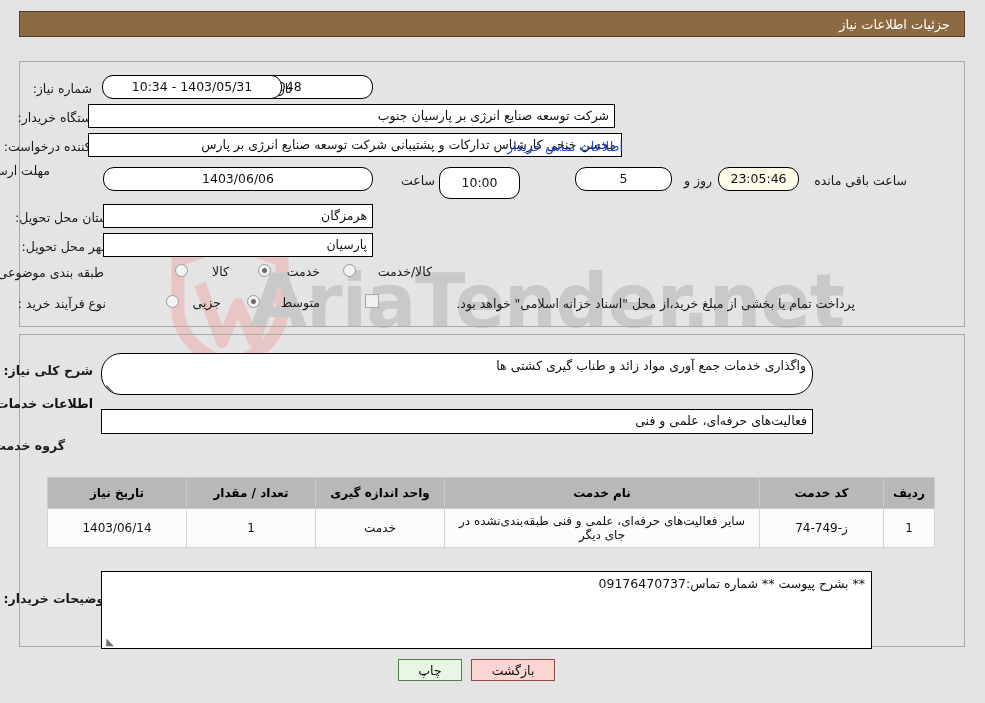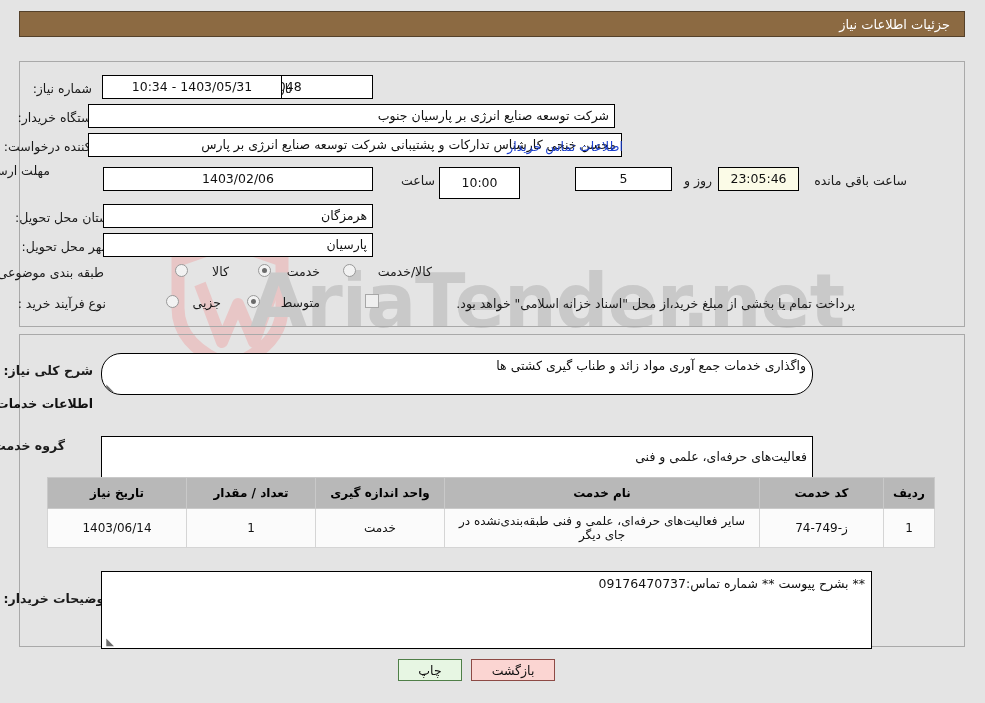--- a/index.html
+++ b/index.html
@@ -92,21 +92,21 @@
     box-sizing: border-box;
     font-size: 12.5px;
     color: #111111;
     line-height: 1;
     display: flex;
     align-items: center;
     z-index: 3;
     overflow: hidden;
     white-space: nowrap;
   }
-  .fld.center { justify-content: center; }
+  .fld.center { justify-content: center; border-radius: 11px; }
   .fld.right  { justify-content: flex-start; padding-right: 5px; }
   .fld.ivory  { background: #fbfbe7; }
 
   .linkish {
     position: absolute;
     font-size: 12.5px;
     color: #1b3fd0;
     white-space: nowrap;
     z-index: 4;
     cursor: pointer;
@@ -246,21 +246,21 @@
   <div class="fld center" style="right:703px; top:75px; width:180px; height:24px;">1403/05/31 - 10:34</div>
 
   <div class="lbl" style="right:869px; top:110px;">نام دستگاه خریدار:</div>
   <div class="fld right" style="right:370px; top:104px; width:527px; height:24px;">شرکت توسعه صنایع انرژی بر پارسیان جنوب</div>
 
   <div class="lbl" style="right:866px; top:139px;">ایجاد کننده درخواست:</div>
   <div class="fld right" style="right:363px; top:133px; width:534px; height:24px;">محسن خنجی کارشناس تدارکات و پشتیبانی شرکت توسعه صنایع انرژی بر پارس</div>
   <div class="linkish" style="right:362px; top:139px;">اطلاعات تماس خریدار</div>
 
   <div class="lbl" style="right:935px; top:163px; width:120px;">مهلت ارسال پاسخ: تا تاریخ:</div>
-  <div class="fld center" style="right:612px; top:167px; width:270px; height:24px;">1403/02/06</div>
+  <div class="fld center" style="right:612px; top:167px; width:270px; height:24px;">1403/06/06</div>
   <div class="lbl" style="right:550px; top:173px;">ساعت</div>
   <div class="fld center" style="right:465px; top:167px; width:81px; height:32px;">10:00</div>
   <div class="fld center" style="right:313px; top:167px; width:97px; height:24px;">5</div>
   <div class="lbl" style="right:273px; top:173px;">روز و</div>
   <div class="fld center ivory" style="right:186px; top:167px; width:81px; height:24px;">23:05:46</div>
   <div class="lbl" style="right:78px; top:173px;">ساعت باقی مانده</div>
 
   <div class="lbl" style="right:872px; top:210px;">استان محل تحویل:</div>
   <div class="fld right" style="right:612px; top:204px; width:270px; height:24px;">هرمزگان</div>
 
@@ -293,21 +293,21 @@
 
   <div class="lbl lbl-b" style="right:892px; top:363px;">شرح کلی نیاز:</div>
   <div class="ta" style="right:172px; top:353px; width:712px; height:42px;border-radius:20px;">
     <div>واگذاری خدمات جمع آوری مواد زائد و طناب گیری کشتی ها</div>
     <span class="grip">◣</span>
   </div>
 
   <div class="section-title" style="right:892px; top:396px;">اطلاعات خدمات مورد نیاز</div>
 
   <div class="lbl lbl-b" style="right:920px; top:438px;margin-left:24px;">گروه خدمت:</div>
-  <div class="fld right" style="right:172px; top:436px; width:712px; height:42px;">فعالیت‌های حرفه‌ای، علمی و فنی</div>
+  <div class="fld right" style="right:172px; top:409px; width:712px; height:25px;">فعالیت‌های حرفه‌ای، علمی و فنی</div>
 
   <table class="tbl">
     <thead>
       <tr>
         <th style="width:42px;">ردیف</th>
         <th style="width:115px;">کد خدمت</th>
         <th>نام خدمت</th>
         <th style="width:120px;">واحد اندازه گیری</th>
         <th style="width:120px;">تعداد / مقدار</th>
         <th style="width:130px;">تاریخ نیاز</th>

